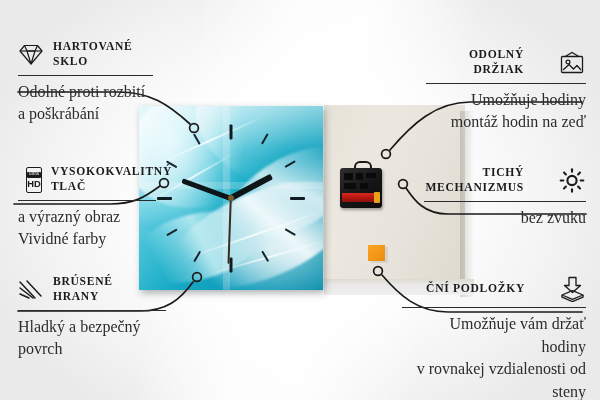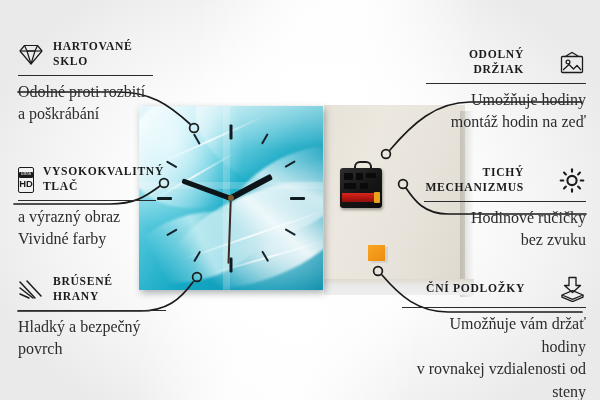--- a/index.html
+++ b/index.html
@@ -124,21 +124,21 @@
   .desc{
     font-family:"Liberation Serif",serif;
     font-size:16px;color:#2c2c2c;line-height:1.42;
   }
   .feat.right .ttl,.feat.right .desc{text-align:right;}
   .ico{flex:0 0 auto;display:block;}
 
   .hdbadge{
     width:26px;height:24px;border:1.5px solid #1b1b1b;border-radius:2px;
     display:flex;flex-direction:column;align-items:center;justify-content:center;
-    font-family:"Liberation Sans",sans-serif;line-height:1;
+    font-family:"Liberation Sans",sans-serif;line-height:1;margin-left:8px;
   }
   .hdbadge .u{font-size:4.6px;letter-spacing:.2px;background:#1b1b1b;color:#fff;padding:.7px 2px;border-radius:1px;}
   .hdbadge .h{font-size:9.4px;font-weight:700;color:#1b1b1b;margin-top:1px;}
 </style>
 </head>
 <body>
 
 <div id="stage">
 
   <div class="bg"></div>
@@ -307,21 +307,20 @@
           <path d="M2.7,13.5 h2.6"></path>
             <path d="M22.7,13.5 h2.6"></path>
           <path d="M6,5.5 l1.9,1.9"></path>
             <path d="M20.1,19.6 l1.9,1.9"></path>
           <path d="M22,5.5 l-1.9,1.9"></path>
             <path d="M7.9,19.6 l-1.9,1.9"></path>
         </g>
       </svg>
     </div>
     <div class="rule"></div>
-    <div class="desc">Hodinové ručičky</div>
     <div class="desc">bez zvuku</div>
   </div>
 
   <div class="feat right" style="right:14px;top:276px;width:184px;">
     <div class="head">
       <div>
         <div class="ttl">ČNÍ PODLOŽKY</div>
       </div>
       <svg class="ico" width="27" height="26" viewBox="0 0 27 26">
         <g fill="none" stroke="#1b1b1b" stroke-width="1.35" stroke-linejoin="round">

